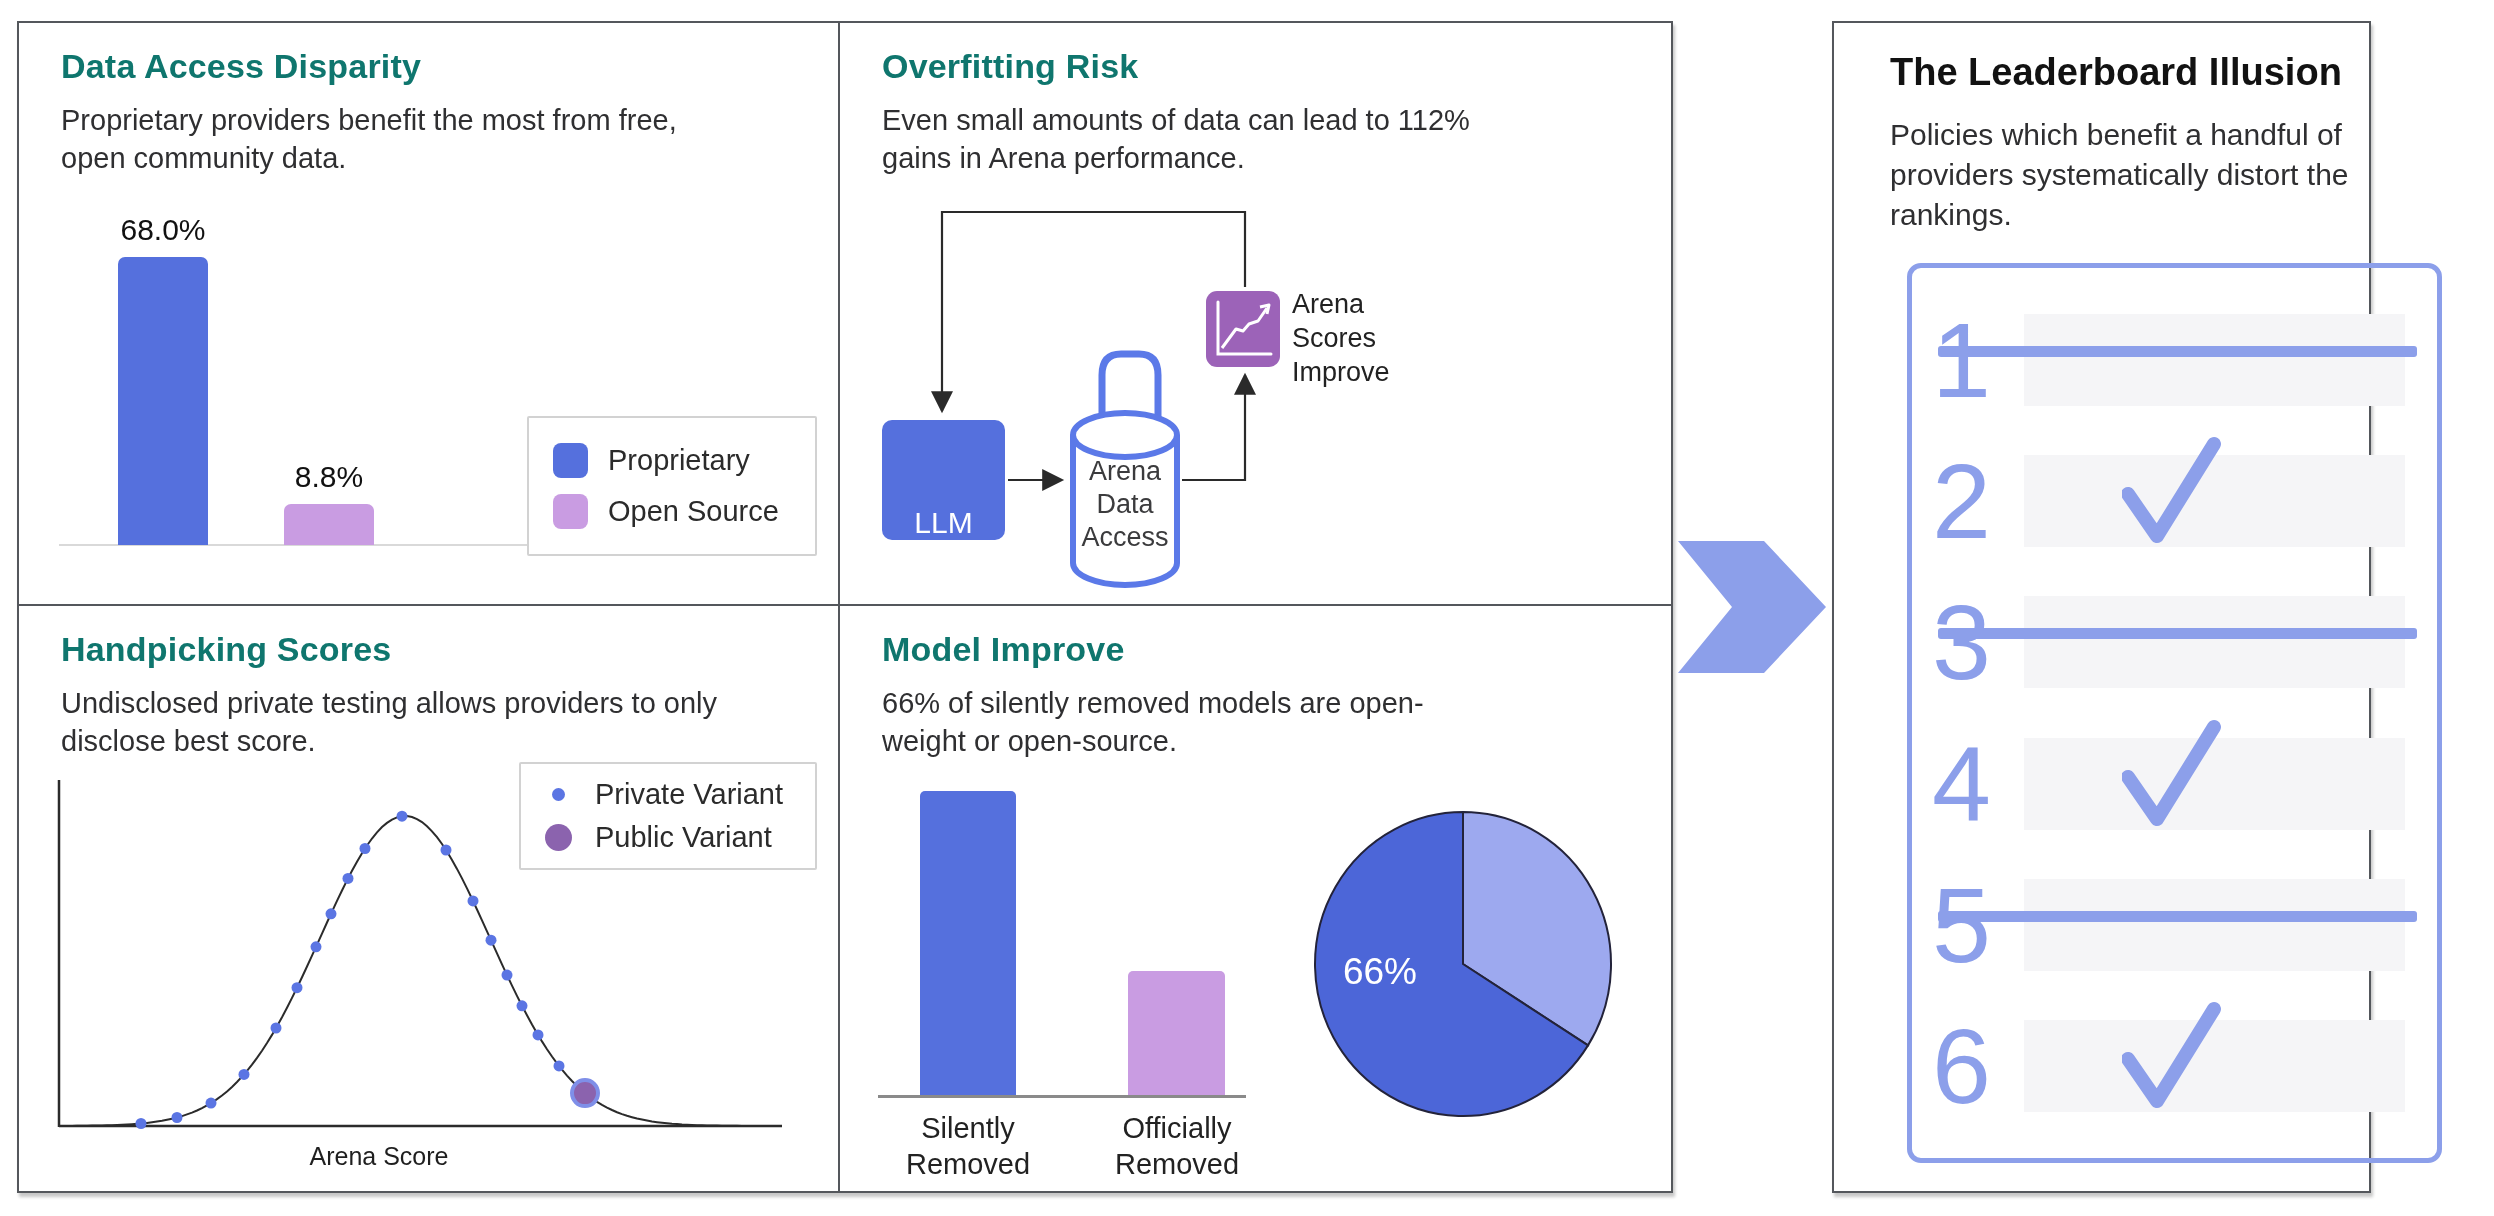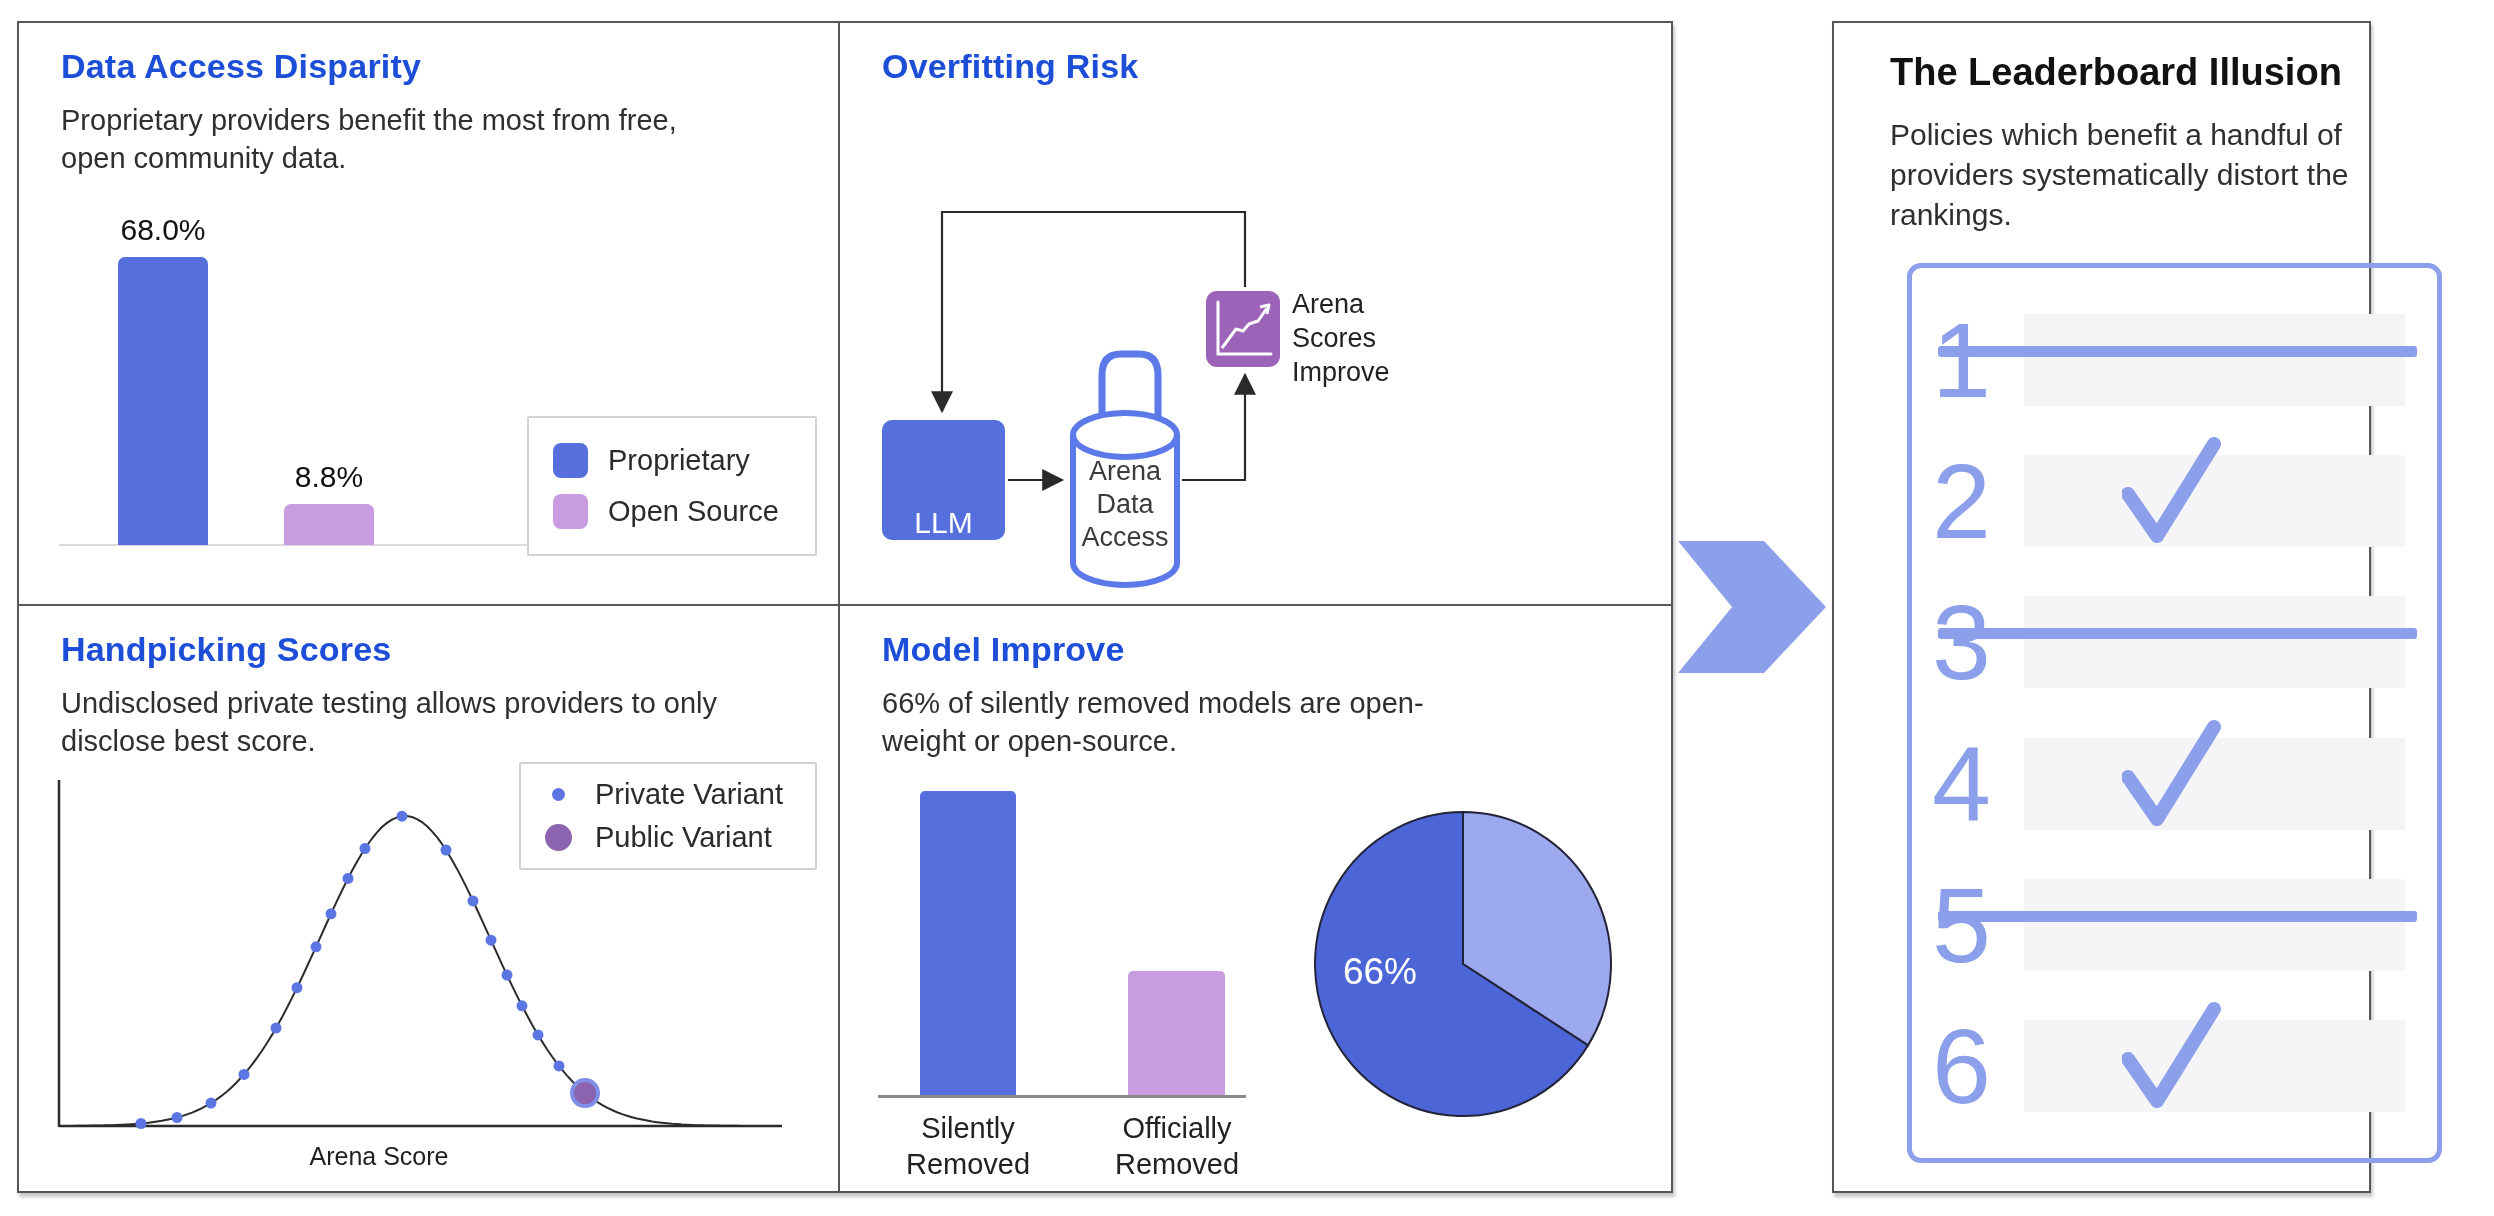--- a/index.html
+++ b/index.html
@@ -8,21 +8,21 @@
   #stage { position:relative; width:2494px; height:1216px; background:#fff; overflow:hidden; }
 
   
   #grid { position:absolute; left:17px; top:21px; width:1656px; height:1172px;
     display:grid; grid-template-columns:821px 1fr; grid-template-rows:583px 1fr;
     border:2px solid #54575c; background:#fff; box-shadow:2px 4px 3px rgba(0,0,0,0.22); }
   .cell { position:relative; background:#fff; }
   .cell.br { border-right:2px solid #54575c; }
   .cell.bb { border-bottom:2px solid #54575c; }
 
-  .q-title { position:absolute; left:42px; top:24px; font-size:34px; font-weight:700; color:#1d4ed8; letter-spacing:.2px; }
+  .q-title { position:absolute; left:42px; top:24px; font-size:34px; font-weight:700; color:#0f766e; letter-spacing:.2px; }
   .q-sub { position:absolute; left:42px; top:78px; font-size:29px; font-weight:400; color:#2f2f31; line-height:1.32; }
 
   
   .vbar { position:absolute; bottom:0; width:90px; border-radius:7px 7px 0 0; }
   .vbar-label { position:absolute; width:160px; text-align:center; font-size:30px; font-weight:500; color:#111; }
   #q1-chart { position:absolute; left:0; top:0; width:100%; height:100%; }
   #q1-baseline { position:absolute; left:40px; top:521px; width:625px; height:2px; background:#d9d9d9; }
   .legend-box { position:absolute; background:#fff; border:2px solid #d2d2d2; border-radius:2px;
     display:flex; flex-direction:column; justify-content:center; gap:16px; padding:18px 24px; }
   .legend-row { display:flex; align-items:center; gap:20px; }
@@ -97,20 +97,21 @@
         </div>
         <div class="legend-row">
           <span class="legend-swatch" style="background:#C99CE2"></span>
           <span class="legend-label">Open Source</span>
         </div>
       </div>
     </div>
 
     <div class="cell bb">
       <div class="q-title">Overfitting Risk</div>
+      <div class="q-sub" style="width:650px">Even small amounts of data can lead to 112% gains in Arena performance.</div>
 
       <svg id="flow-svg" width="833" height="581">
         <defs>
           <marker id="ah" markerWidth="12" markerHeight="12" refX="9" refY="5" orient="auto">
             <path d="M0,0 L10,5 L0,10 Z" fill="#2a2a2a"></path>
           </marker>
         </defs>
         <path d="M168,457 L222,457" stroke="#2a2a2a" stroke-width="2.2" fill="none" marker-end="url(#ah)"></path>
         <path d="M342,457 L405,457 L405,352" stroke="#2a2a2a" stroke-width="2.2" fill="none" marker-end="url(#ah)"></path>
         <path d="M405,264 L405,189 L102,189 L102,388" stroke="#2a2a2a" stroke-width="2.2" fill="none" marker-end="url(#ah)"></path>

